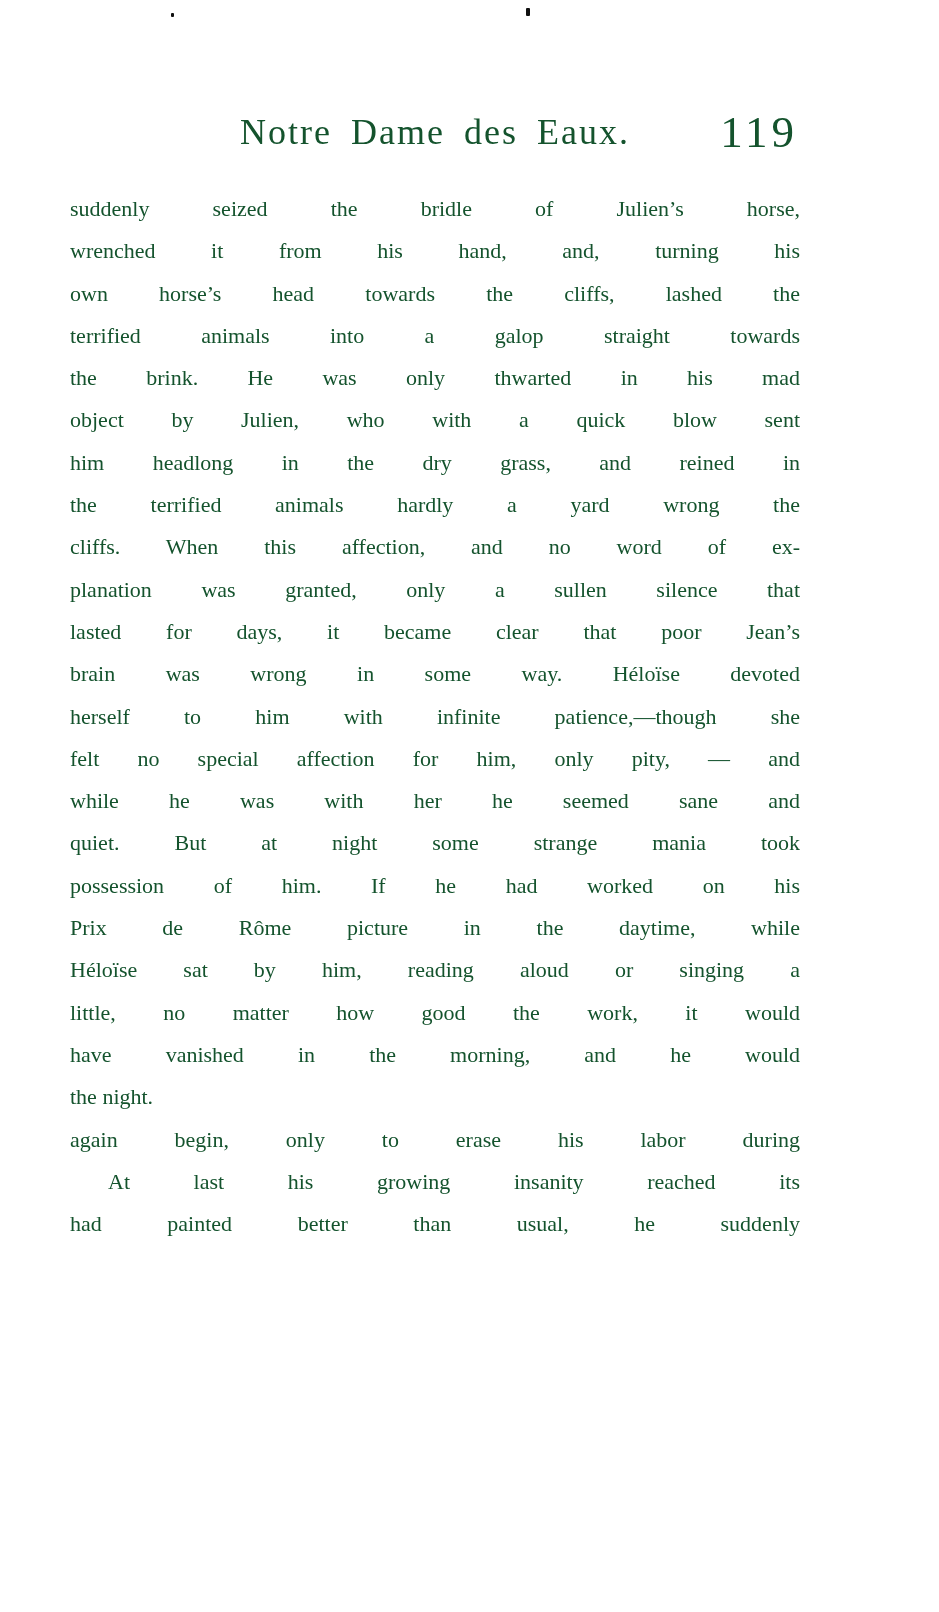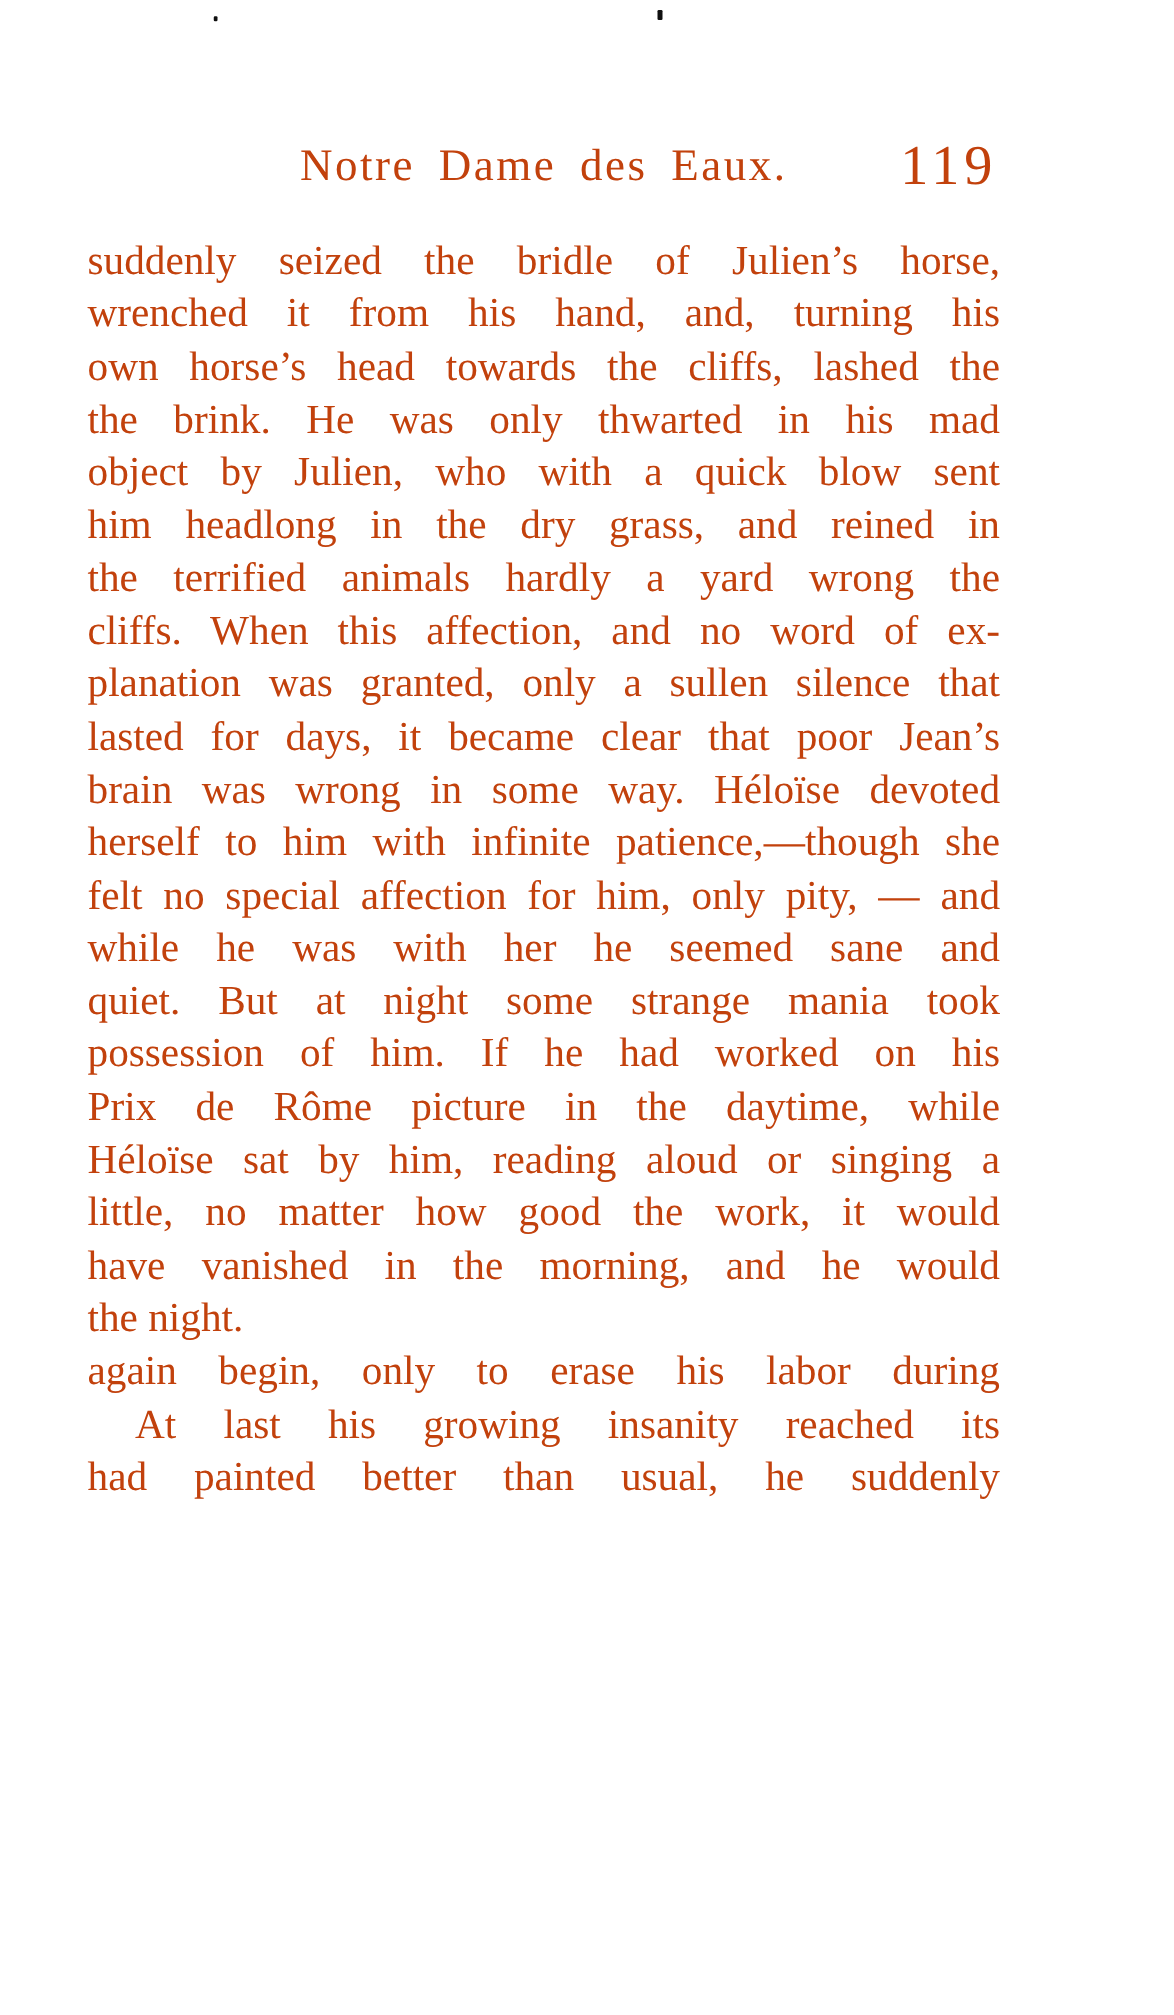--- a/index.html
+++ b/index.html
@@ -5,21 +5,21 @@
   html, body {
     margin: 0;
     padding: 0;
     background: #ffffff;
   }
   .page {
     position: relative;
     width: 939px;
     height: 1612px;
     background: #ffffff;
-    color: #c2410c;
+    color: #14532d;
     font-family: "Liberation Serif", serif;
     overflow: hidden;
   }
   .speck {
     position: absolute;
     background: #101010;
     border-radius: 1px;
   }
   .speck.s1 { left: 171px; top: 13px; width: 3px; height: 4px; }
   .speck.s2 { left: 526px; top: 8px; width: 4px; height: 8px; }
@@ -49,21 +49,21 @@
     font-variant-numeric: oldstyle-nums;
     font-feature-settings: "onum" 1;
   }
   .body-text {
     position: absolute;
     left: 70px;
     top: 188px;
     width: 730px;
   }
   .line {
-    font-size: 33px;
+    font-size: 22px;
     line-height: 42.3px;
     height: 42.3px;
     text-align: justify;
     text-align-last: justify;
     text-justify: inter-word;
     white-space: normal;
     overflow: visible;
   }
   .line.flush {
     text-align-last: left;
@@ -81,20 +81,21 @@
 
   <div class="header">
     <span class="running-title">Notre Dame des Eaux.</span>
     <span class="page-number">119</span>
   </div>
 
   <div class="body-text" id="body-lines">
       <div class="line">suddenly seized the bridle of Julien’s horse,</div>
       <div class="line">wrenched it from his hand, and, turning his</div>
       <div class="line">own horse’s head towards the cliffs, lashed the</div>
+      <div class="line">terrified animals into a galop straight towards</div>
       <div class="line">the brink.  He was only thwarted in his mad</div>
       <div class="line">object by Julien, who with a quick blow sent</div>
       <div class="line">him headlong in the dry grass, and reined in</div>
       <div class="line">the terrified animals hardly a yard wrong the</div>
       <div class="line">cliffs.  When this affection, and no word of ex-</div>
       <div class="line">planation was granted, only a sullen silence that</div>
       <div class="line">lasted for days, it became clear that poor Jean’s</div>
       <div class="line">brain was wrong in some way.  Héloïse devoted</div>
       <div class="line">herself to him with infinite patience,—though she</div>
       <div class="line">felt no special affection for him, only pity, — and</div>

